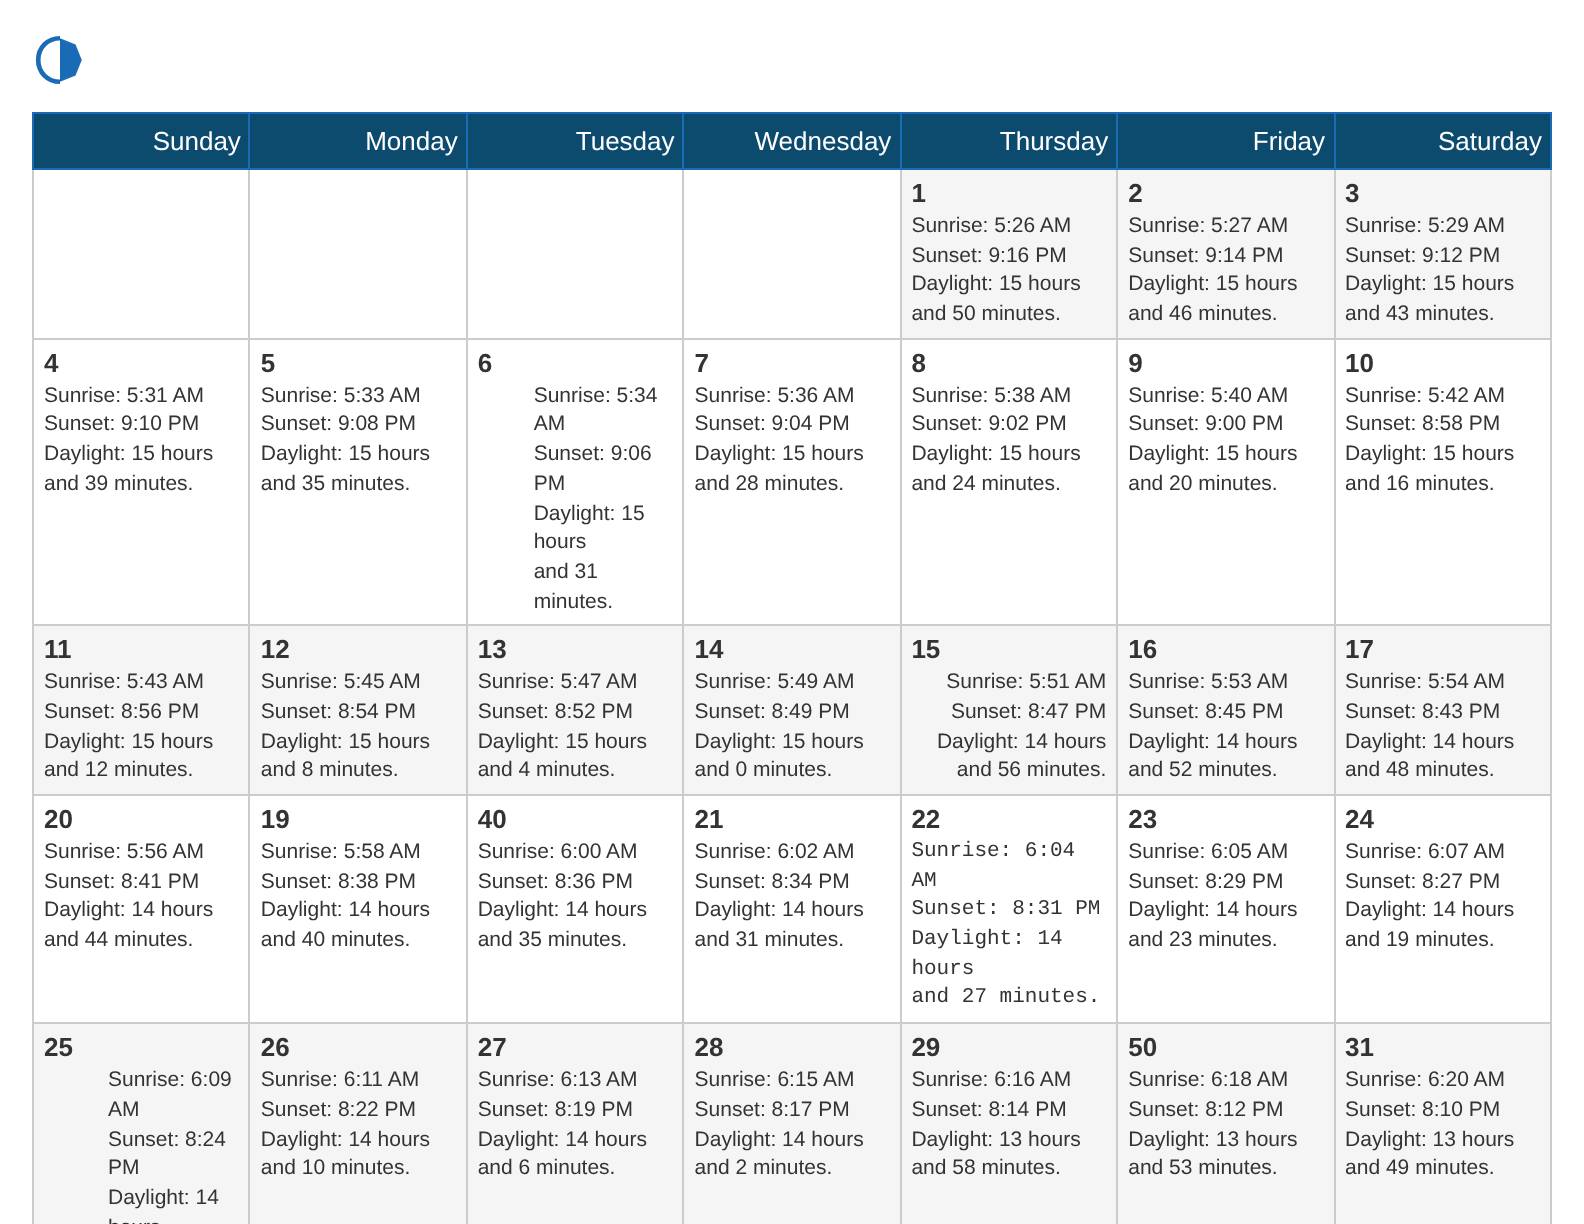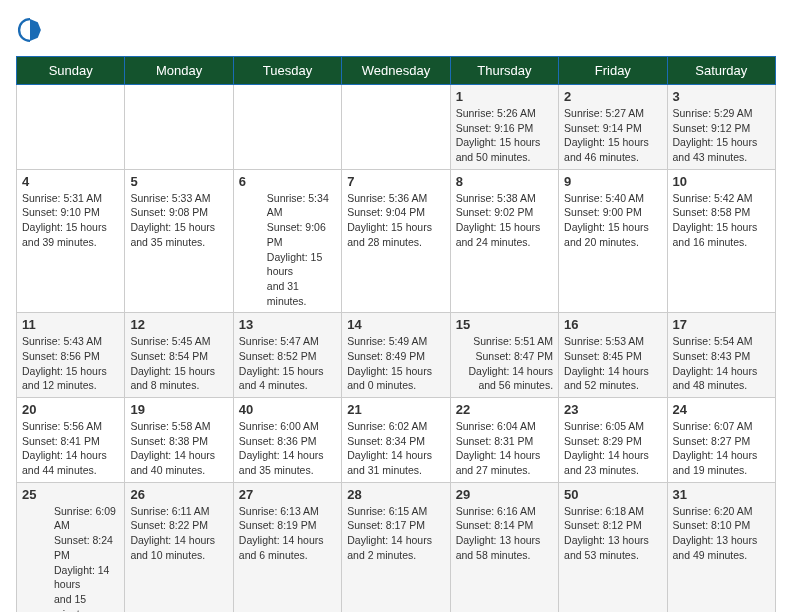--- a/index.html
+++ b/index.html
@@ -43,24 +43,24 @@
     .location {
       font-size: 16px;
       color: #555;
     }
     table {
       width: 100%;
       border-collapse: collapse;
       font-size: 11px;
     }
     thead tr th {
-      background-color: #14532d;
+      background-color: #0c4a6e;
       color: #fff;
       padding: 6px 4px;
-      text-align: center;
+      text-align: right;
       font-size: 13px;
       font-weight: normal;
       border: 1px solid #1a6bb5;
     }
     tbody tr td {
       vertical-align: top;
       border: 1px solid #ccc;
       padding: 4px 5px;
       width: 108px;
       height: 80px;
@@ -272,21 +272,21 @@
         </td>
         <td>
           <span class="day-number">21</span>
           <div class="day-info" style="white-space: pre-line;">Sunrise: 6:02 AM
 Sunset: 8:34 PM
 Daylight: 14 hours
 and 31 minutes.</div>
         </td>
         <td>
           <span class="day-number">22</span>
-          <div class="day-info" style="white-space: pre-line;">Sunrise: 6:04 AM
+          <div class="day-info" style="white-space: pre-line; font-family: Liberation Mono, monospace;">Sunrise: 6:04 AM
 Sunset: 8:31 PM
 Daylight: 14 hours
 and 27 minutes.</div>
         </td>
         <td>
           <span class="day-number">23</span>
           <div class="day-info" style="white-space: pre-line;">Sunrise: 6:05 AM
 Sunset: 8:29 PM
 Daylight: 14 hours
 and 23 minutes.</div>

